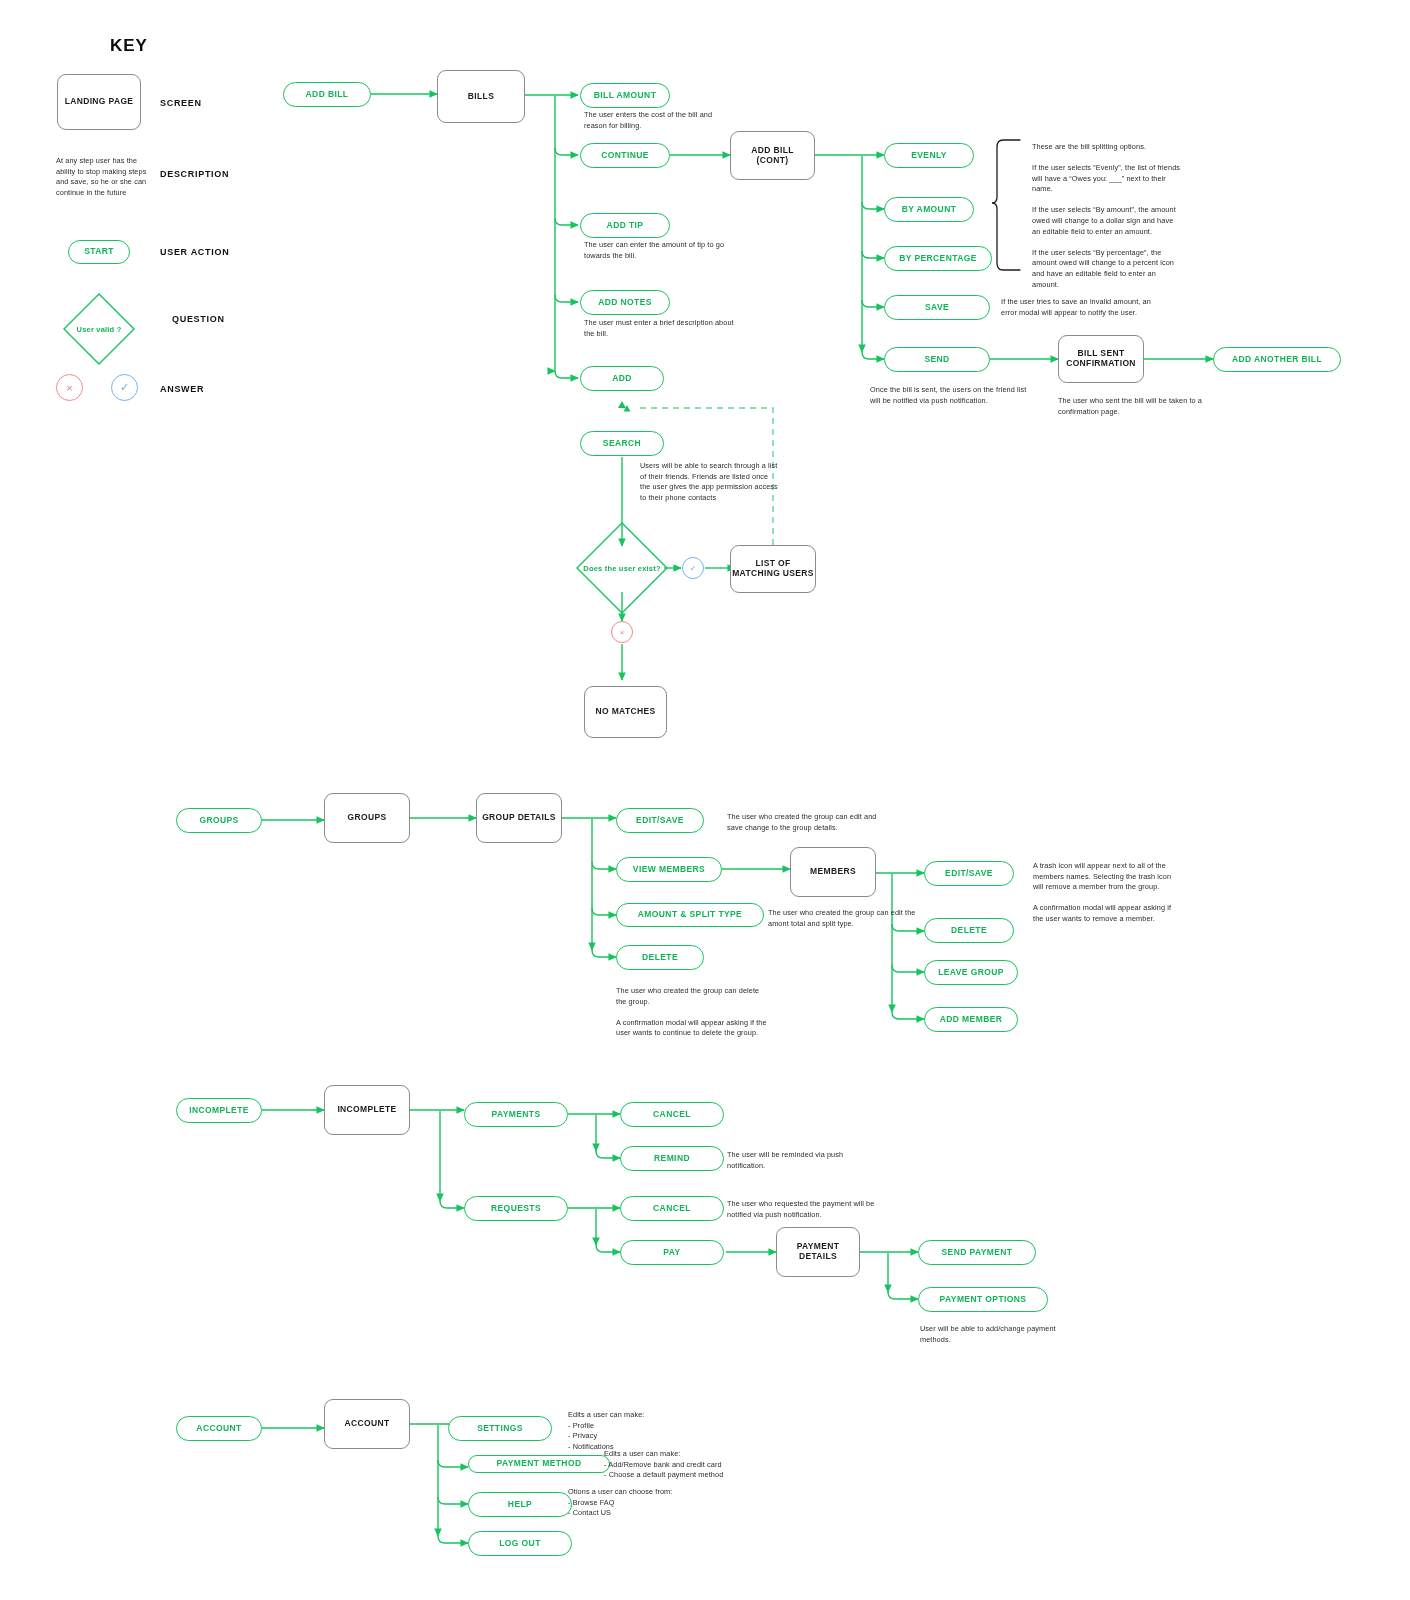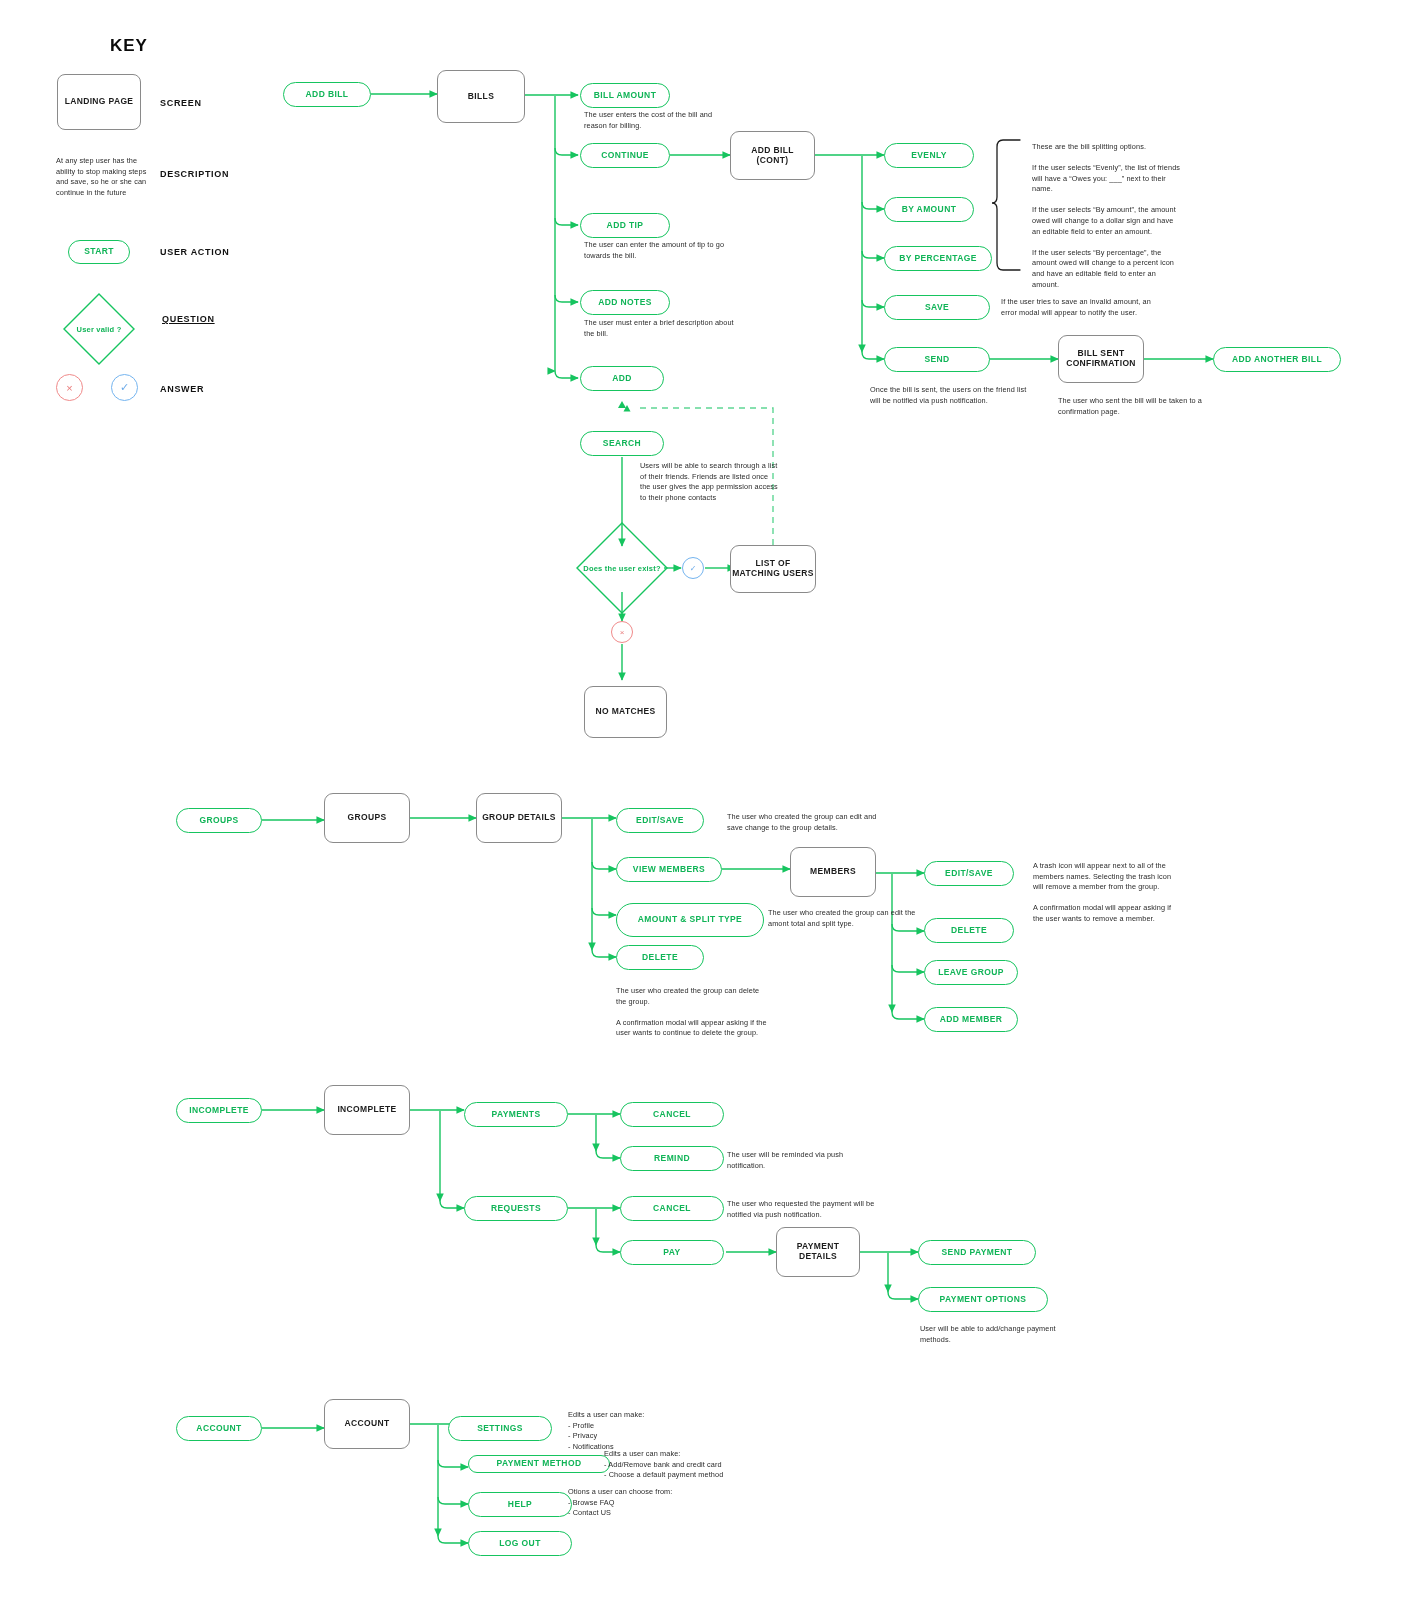--- a/index.html
+++ b/index.html
@@ -186,36 +186,36 @@
       <path d="M773,545 L773,408 L638,408"></path>
     </g>
     <path d="M625.5,404.5 L632,408 L625.5,411.5 z" fill="#16c45f" stroke="none" transform="translate(-2,0) rotate(-90 629 408)"></path>
     <path d="M622,401 L626,408 L618,408 z" fill="#16c45f" stroke="none"></path>
 
     <path d="M1020,140 L1003,140 q-6,0 -6,7 L997,197 q0,6 -5,6 q5,0 5,6 L997,263 q0,7 6,7 L1020,270" fill="none" stroke="#1c1c1c" stroke-width="1.3" stroke-linecap="round"></path>
   </svg>
 
   <div class="keytitle" style="left:110px; top:36px;">KEY</div>
 
-  <div class="node screen" style="left:57px; top:74px; width:84px; height:56px;border-radius:8px;">LANDING PAGE</div>
+  <div class="node screen" style="left:57px; top:74px; width:84px; height:56px;">LANDING PAGE</div>
   <div class="keylabel" style="left:160px; top:98px;">SCREEN</div>
 
   <div class="desc" style="left:56px; top:156px; width:100px;">At any step user has the ability to stop making steps and save, so he or she can continue in the future</div>
   <div class="keylabel" style="left:160px; top:169px;">DESCRIPTION</div>
 
   <div class="node action" style="left:68px; top:240px; width:62px; height:24px;">START</div>
   <div class="keylabel" style="left:160px; top:247px;">USER ACTION</div>
 
   <div class="diamond-wrap" style="left:62px; top:292px; width:74px; height:74px;">
     <svg width="74" height="74" viewBox="0 0 74 74">
       <path d="M37,2 L72,37 L37,72 L2,37 Z" fill="none" stroke="#16c45f" stroke-width="1.4"></path>
     </svg>
     <div class="diamond-label">User valid ?</div>
   </div>
-  <div class="keylabel" style="left:162px; top:314px;text-decoration:underline;">QUESTION</div>
+  <div class="keylabel" style="left:172px; top:314px;">QUESTION</div>
 
   <div class="answer no" style="left:56px; top:374px; width:27px; height:27px;">×</div>
   <div class="answer yes" style="left:111px; top:374px; width:27px; height:27px;">✓</div>
   <div class="keylabel" style="left:160px; top:384px;">ANSWER</div>
 
   <div class="node action" style="left:283px; top:82px; width:88px; height:25px;">ADD BILL</div>
 
   <div class="node screen" style="left:437px; top:70px; width:88px; height:53px;">BILLS</div>
 
 
@@ -276,21 +276,21 @@
 
   <div class="node action" style="left:176px; top:808px; width:86px; height:25px;">GROUPS</div>
   <div class="node screen" style="left:324px; top:793px; width:86px; height:50px;">GROUPS</div>
   <div class="node screen" style="left:476px; top:793px; width:86px; height:50px;">GROUP DETAILS</div>
 
   <div class="node action" style="left:616px; top:808px; width:88px; height:25px;">EDIT/SAVE</div>
   <div class="desc" style="left:727px; top:812px; width:150px;">The user who created the group can edit and save change to the group details.</div>
 
   <div class="node action" style="left:616px; top:857px; width:106px; height:25px;">VIEW MEMBERS</div>
 
-  <div class="node action" style="left:616px; top:903px; width:148px; height:34px;text-align:right;">AMOUNT &amp; SPLIT TYPE</div>
+  <div class="node action" style="left:616px; top:903px; width:148px; height:24px;text-align:right;">AMOUNT &amp; SPLIT TYPE</div>
   <div class="desc" style="left:768px; top:908px; width:150px;">The user who created the group can edit the amont total and split type.</div>
 
   <div class="node action" style="left:616px; top:945px; width:88px; height:25px;">DELETE</div>
   <div class="desc" style="left:616px; top:986px; width:152px;">The user who created the group can delete the group.
 
 A confirmation modal will appear asking if the user wants to continue to delete the group.</div>
 
   <div class="node screen" style="left:790px; top:847px; width:86px; height:50px;">MEMBERS</div>
 
   <div class="node action" style="left:924px; top:861px; width:90px; height:25px;">EDIT/SAVE</div>

